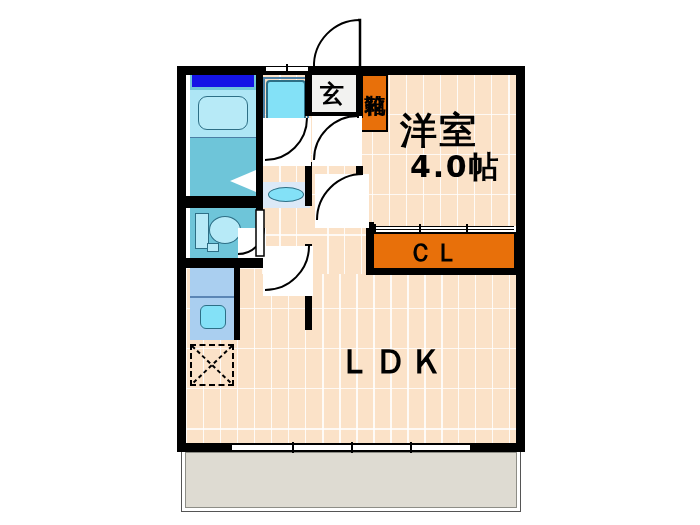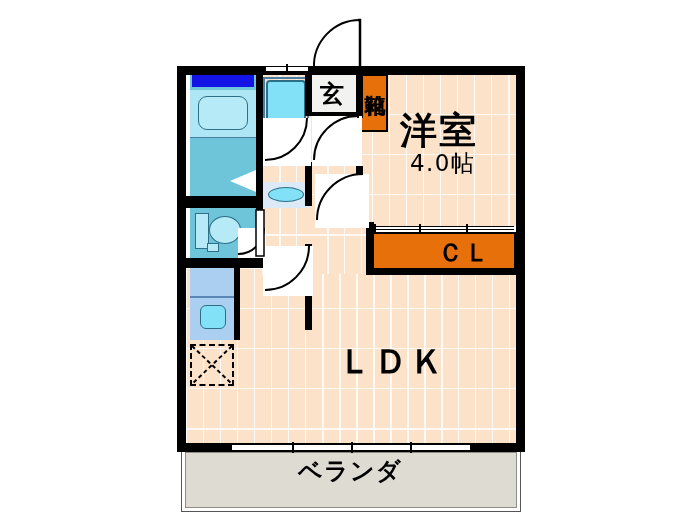--- a/index.html
+++ b/index.html
@@ -83,21 +83,20 @@
   .arc { position: absolute; }
   .arc svg { display: block; overflow: visible; }
 </style>
 </head>
 <body>
 
 <div id="floorplan">
 
   <div class="abs floor-veranda" style="left:185px; top:452px; width:332px; height:56px; border:1px solid #8d8d86;"></div>
   <div class="abs" style="left:181px; top:448px; width:340px; height:64px; border:1px solid #555555;"></div>
-  <div class="label label-gothic" style="left:298px; top:459px; font-size:24px;">ベランダ</div>
 
   <div class="abs floor-wood" style="left:186px; top:268px; width:330px; height:178px; overflow:hidden;">
     <div class="woodgrain"></div>
   </div>
 
   <div class="abs floor-wood" style="left:310px; top:74px; width:62px; height:200px; overflow:hidden;">
     <div class="woodgrain"></div>
   </div>
 
   <div class="abs floor-wood" style="left:372px; top:74px; width:144px; height:152px; overflow:hidden;">
@@ -147,33 +146,33 @@
   </div>
 
   <div class="abs f-kitchen-sink" style="left:266px; top:80px; width:40px; height:42px; border:2px solid #2d6f86; border-radius:4px;"></div>
 
   <div class="abs" style="left:263px; top:77px; width:46px; height:48px; border:2px solid #4a7fa5;"></div>
 
   <div class="abs" style="left:262px; top:182px; width:48px; height:26px; background:#dce9f7;"></div>
   <div class="abs" style="left:268px; top:187px; width:36px; height:15px; background:#83e1f7; border:1.5px solid #2d6f86; border-radius:50%;"></div>
 
   <div class="abs cl-orange" style="left:372px; top:232px; width:144px; height:40px; border:2px solid #000000;"></div>
-  <div class="label label-gothic" style="left:408px; top:240px; font-size:25px;margin-left:30px;">ＣＬ</div>
+  <div class="label label-gothic" style="left:408px; top:240px; font-size:25px;">ＣＬ</div>
 
   <div class="abs" style="left:374px; top:226px; width:140px; height:4px; background:#ffffff; border-top:1.5px solid #000; border-bottom:1.5px solid #000;"></div>
   <div class="abs thinline" style="left:419px; top:224px; width:2px; height:8px;"></div>
   <div class="abs thinline" style="left:466px; top:224px; width:2px; height:8px;"></div>
 
   <div class="abs cl-orange" style="left:360px; top:74px; width:28px; height:58px; border:2px solid #000000;"></div>
   <div class="label label-vertical" style="left:364px; top:78px; font-size:21px; font-family:'DejaVu Sans','Liberation Sans',sans-serif; font-weight:700;">靴箱</div>
 
   <div class="label label-gothic" style="left:320px; top:82px; font-size:24px;">玄</div>
 
   <div class="label label-gothic" style="left:400px; top:112px; font-size:37px;">洋室</div>
-  <div class="label" style="left:410px; top:152px; font-size:23px; font-family:'DejaVu Sans','Liberation Sans',sans-serif; font-weight:400;text-align:center;">4.0帖</div>
+  <div class="label" style="left:410px; top:152px; font-size:30px; font-family:'DejaVu Sans','Liberation Sans',sans-serif; font-weight:700;text-align:center;">4.0帖</div>
 
   <div class="label label-gothic" style="left:338px; top:344px; font-size:34px;">ＬＤＫ</div>
 
   <div class="abs wall" style="left:177px; top:66px; width:348px; height:9px;"></div>
 
   <div class="abs wall" style="left:177px; top:66px; width:9px; height:386px;"></div>
 
   <div class="abs wall" style="left:516px; top:66px; width:9px; height:386px;"></div>
 
   <div class="abs wall" style="left:177px; top:443px; width:348px; height:9px;"></div>

